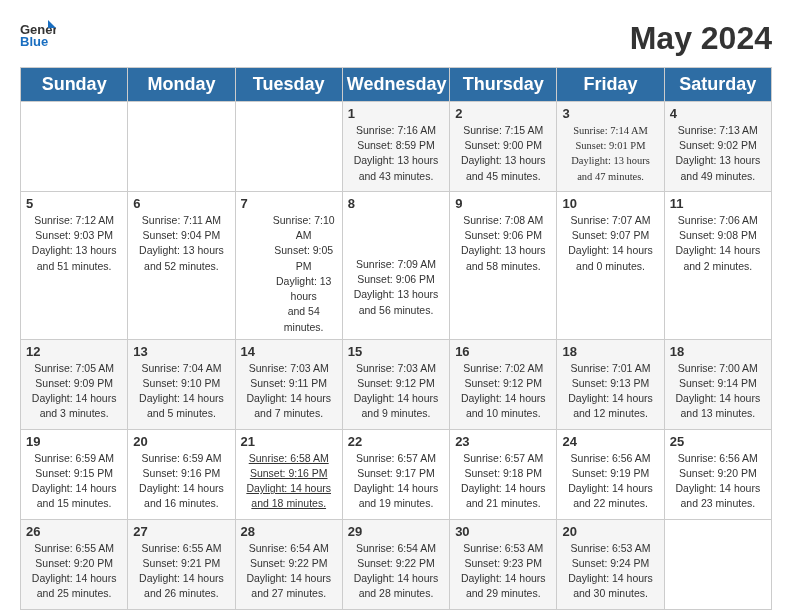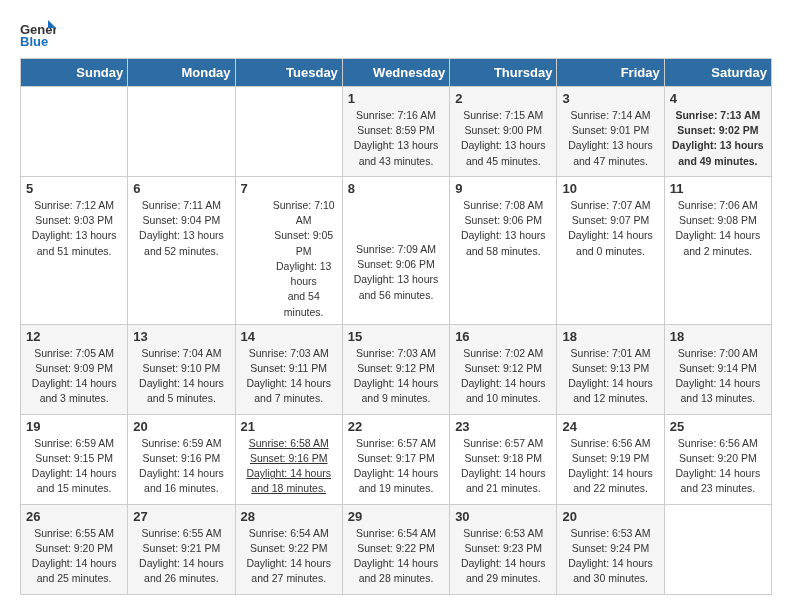--- a/index.html
+++ b/index.html
@@ -38,24 +38,24 @@
       color: #555;
     }
     .calendar {
       width: 100%;
       border-collapse: collapse;
       table-layout: fixed;
     }
     .calendar th {
       background: #2e6da4;
       color: #fff;
-      font-size: 13px;
+      font-size: 18px;
       font-weight: bold;
       padding: 6px 4px;
-      text-align: right;
+      text-align: center;
       border: 1px solid #ccc;
     }
     .calendar td {
       border: 1px solid #ccc;
       vertical-align: top;
       padding: 4px 5px;
       height: 90px;
       font-size: 11px;
       color: #333;
       background: #fff;
@@ -86,20 +86,21 @@
 
 <div class="header">
   <div class="logo">
     <svg class="logo-icon" viewBox="0 0 36 28">
       <text x="0" y="14" font-size="13" font-weight="bold" fill="#333">General</text>
       <text x="0" y="26" font-size="13" font-weight="bold" fill="#1a6ec0">Blue</text>
       <polygon points="28,0 36,8 28,8" fill="#1a6ec0"></polygon>
     </svg>
   </div>
   <div class="title-block">
+    <div class="main-title">May 2024</div>
   </div>
 </div>
 
 <table class="calendar">
   <thead>
     <tr>
     <th>Sunday</th>
         <th>Monday</th>
         <th>Tuesday</th>
         <th>Wednesday</th>
@@ -122,28 +123,28 @@
         </td>
         <td>
           <div class="day-number">2</div>
           <div class="day-info" style="white-space: pre-line;">Sunrise: 7:15 AM
 Sunset: 9:00 PM
 Daylight: 13 hours
 and 45 minutes.</div>
         </td>
         <td>
           <div class="day-number">3</div>
-          <div class="day-info" style="white-space: pre-line;">Sunrise: 7:14 AM
+          <div class="day-info" style="white-space: pre-line; font-family: Liberation Serif, serif;">Sunrise: 7:14 AM
 Sunset: 9:01 PM
 Daylight: 13 hours
 and 47 minutes.</div>
         </td>
         <td>
           <div class="day-number">4</div>
-          <div class="day-info" style="white-space: pre-line; font-weight: bold;">Sunrise: 7:13 AM
+          <div class="day-info" style="white-space: pre-line;">Sunrise: 7:13 AM
 Sunset: 9:02 PM
 Daylight: 13 hours
 and 49 minutes.</div>
         </td>
       </tr>
       <tr>
         <td>
           <div class="day-number">5</div>
           <div class="day-info" style="white-space: pre-line;">Sunrise: 7:12 AM
 Sunset: 9:03 PM

